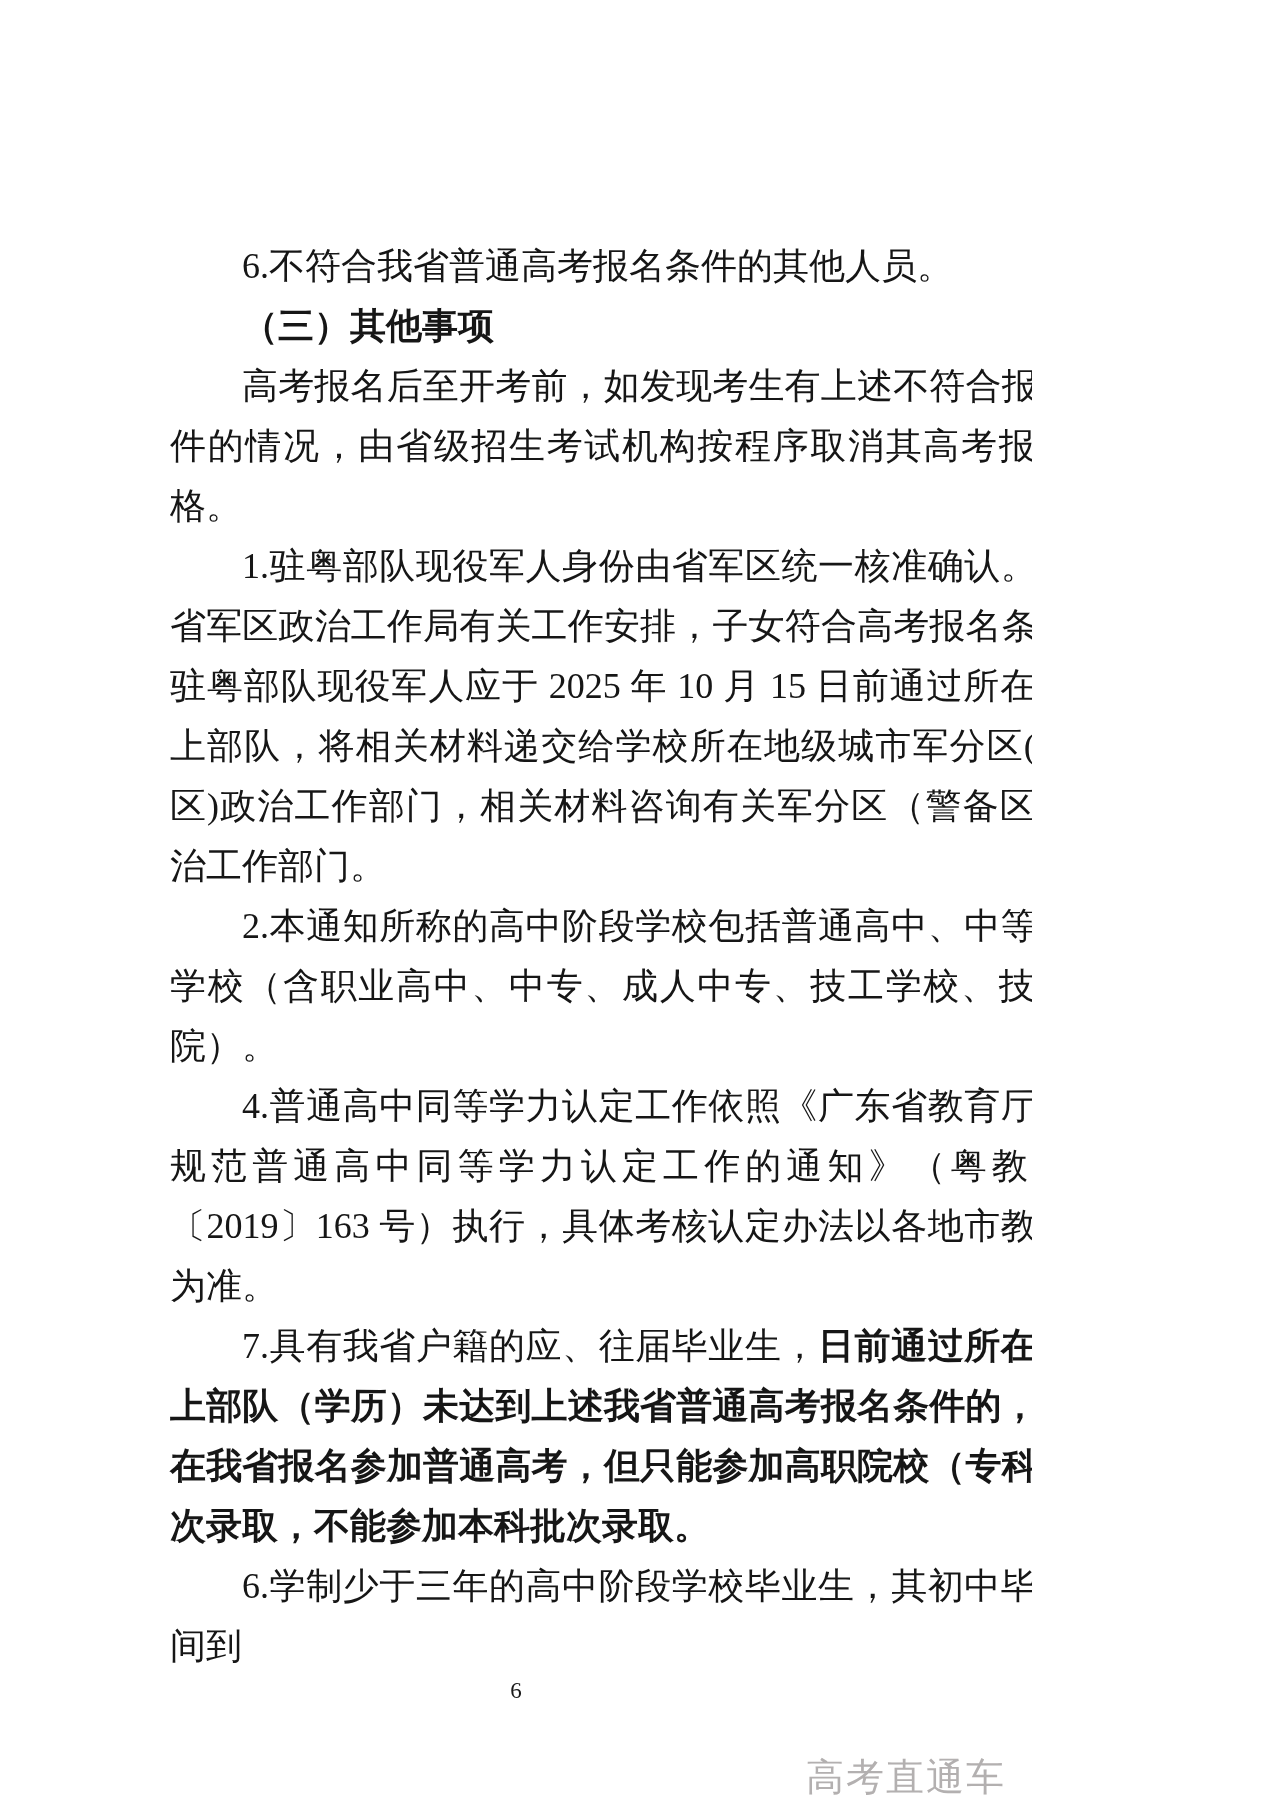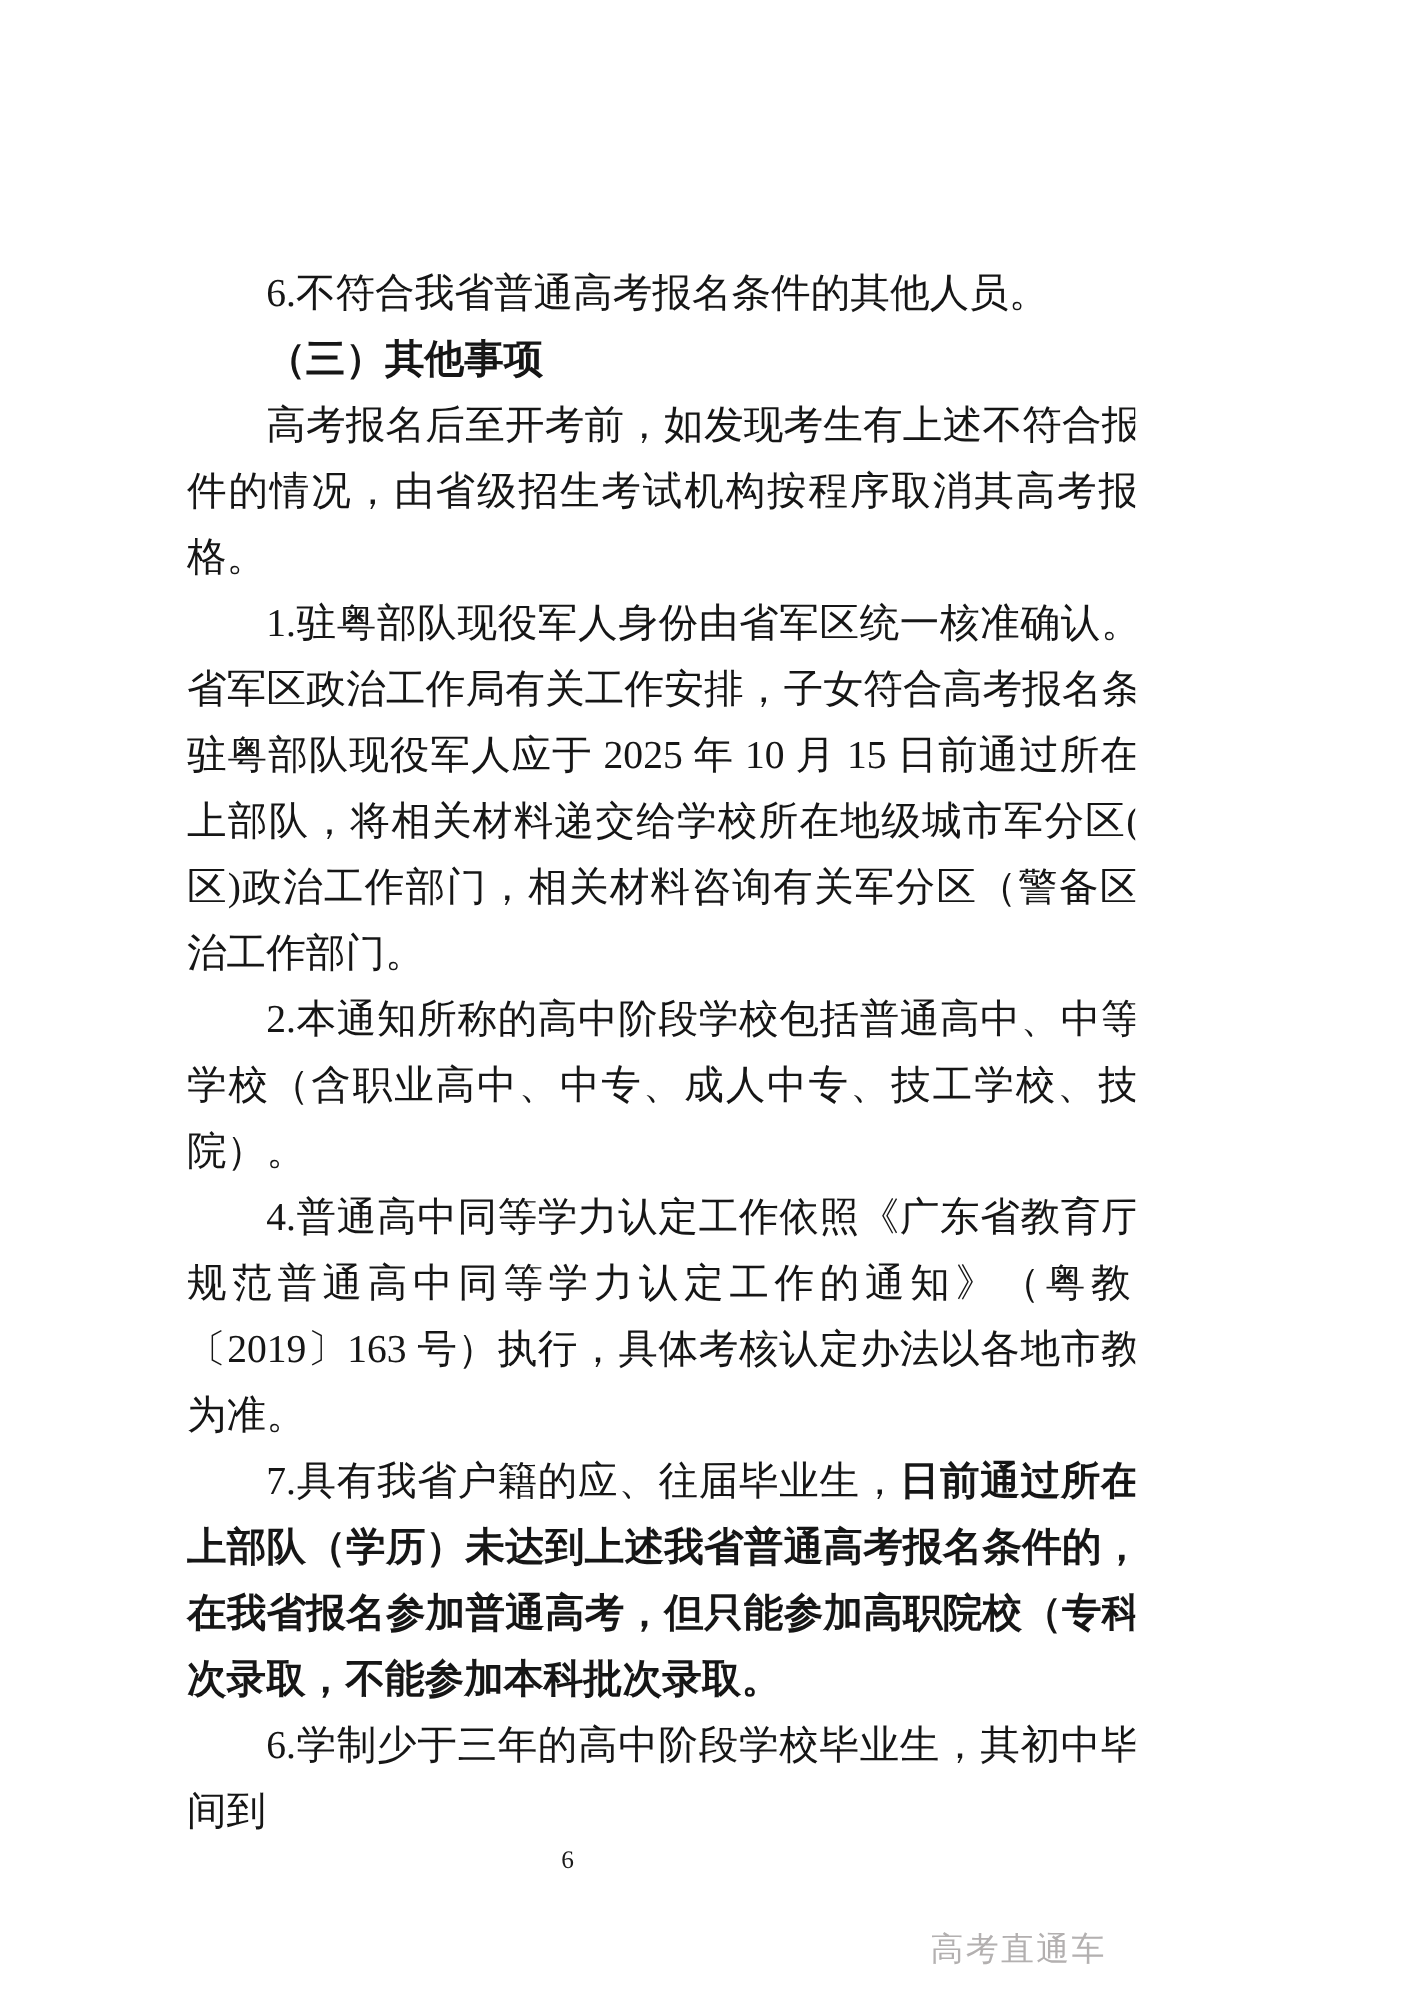--- a/index.html
+++ b/index.html
@@ -45,21 +45,21 @@
     width: 100%;
     text-align: center;
     font-size: 23px;
     color: #1a1a1a;
     font-family: "Liberation Serif", serif;
   }
   .watermark {
     position: absolute;
     top: 1752px;
     right: 26px;
-    font-size: 30px;
+    font-size: 38px;
     color: #b3b0b0;
     font-family: "Liberation Sans", sans-serif;
     letter-spacing: 2px;
     text-shadow: 1px 1px 0 #ffffff;
   }
 </style>
 </head>
 <body>
 
 <div class="page">

